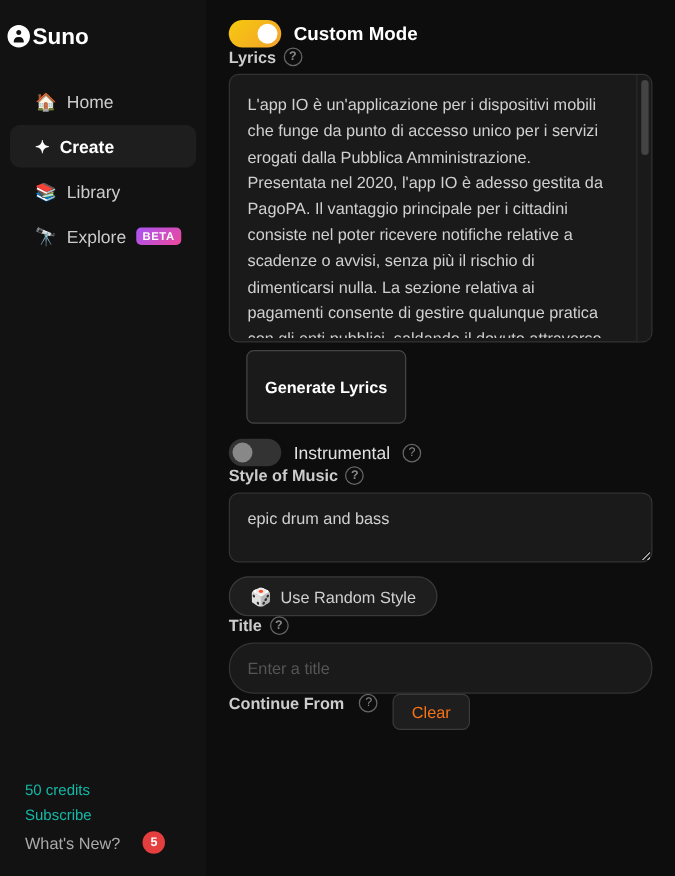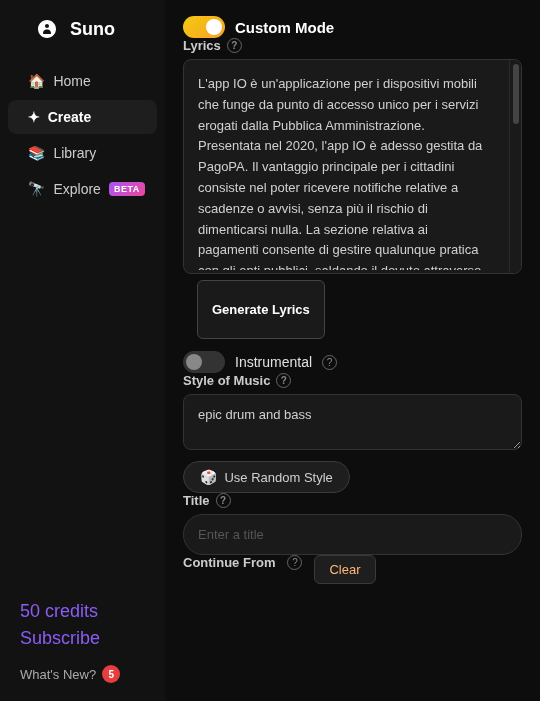--- a/index.html
+++ b/index.html
@@ -20,22 +20,22 @@
       min-height: 701px;
       background: #121212;
       display: flex;
       flex-direction: column;
       padding: 18px 0 18px 0;
       flex-shrink: 0;
     }
     .sidebar-logo {
       display: flex;
       align-items: center;
-      gap: 12px;
-      padding: 0 20px 24px 36px;
+      gap: 0;
+      padding: 0 20px 24px 4px;
       font-size: 18px;
       font-weight: 700;
       color: #fff;
     }
     .sidebar-logo-icon {
       width: 22px;
       height: 22px;
       display: flex;
       align-items: center;
       justify-content: center;
@@ -71,33 +71,32 @@
       border-radius: 4px;
       letter-spacing: 0.5px;
     }
     .sidebar-bottom {
       padding: 0 20px;
       display: flex;
       flex-direction: column;
       gap: 6px;
     }
     .sidebar-bottom a {
-      color: #8b5cf6;
+      color: #14b8a6;
       text-decoration: none;
-      font-size: 18px;
+      font-size: 12px;
       cursor: pointer;
     }
     .whats-new {
       display: flex;
       align-items: center;
-      gap: 6px;
+      gap: 18px;
       color: #aaa;
       font-size: 13px;
       cursor: pointer;
-      margin-top: 10px;
     }
     .whats-new .notif-badge {
       background: #e53e3e;
       color: #fff;
       font-size: 10px;
       font-weight: 700;
       border-radius: 50%;
       width: 18px;
       height: 18px;
       display: flex;
@@ -315,21 +314,21 @@
       padding: 5px 12px;
       text-align: center;
       width: 70px;
       outline: none;
       font-family: inherit;
     }
     .clear-btn {
       background: #1e1e1e;
       border: 1px solid #3a3a3a;
       border-radius: 6px;
-      color: #fdba74;
+      color: #f97316;
       font-size: 13px;
       padding: 6px 14px;
       cursor: pointer;
     }
   </style>
 </head>
 <body>
 
 <div class="sidebar">
   <div class="sidebar-logo">

